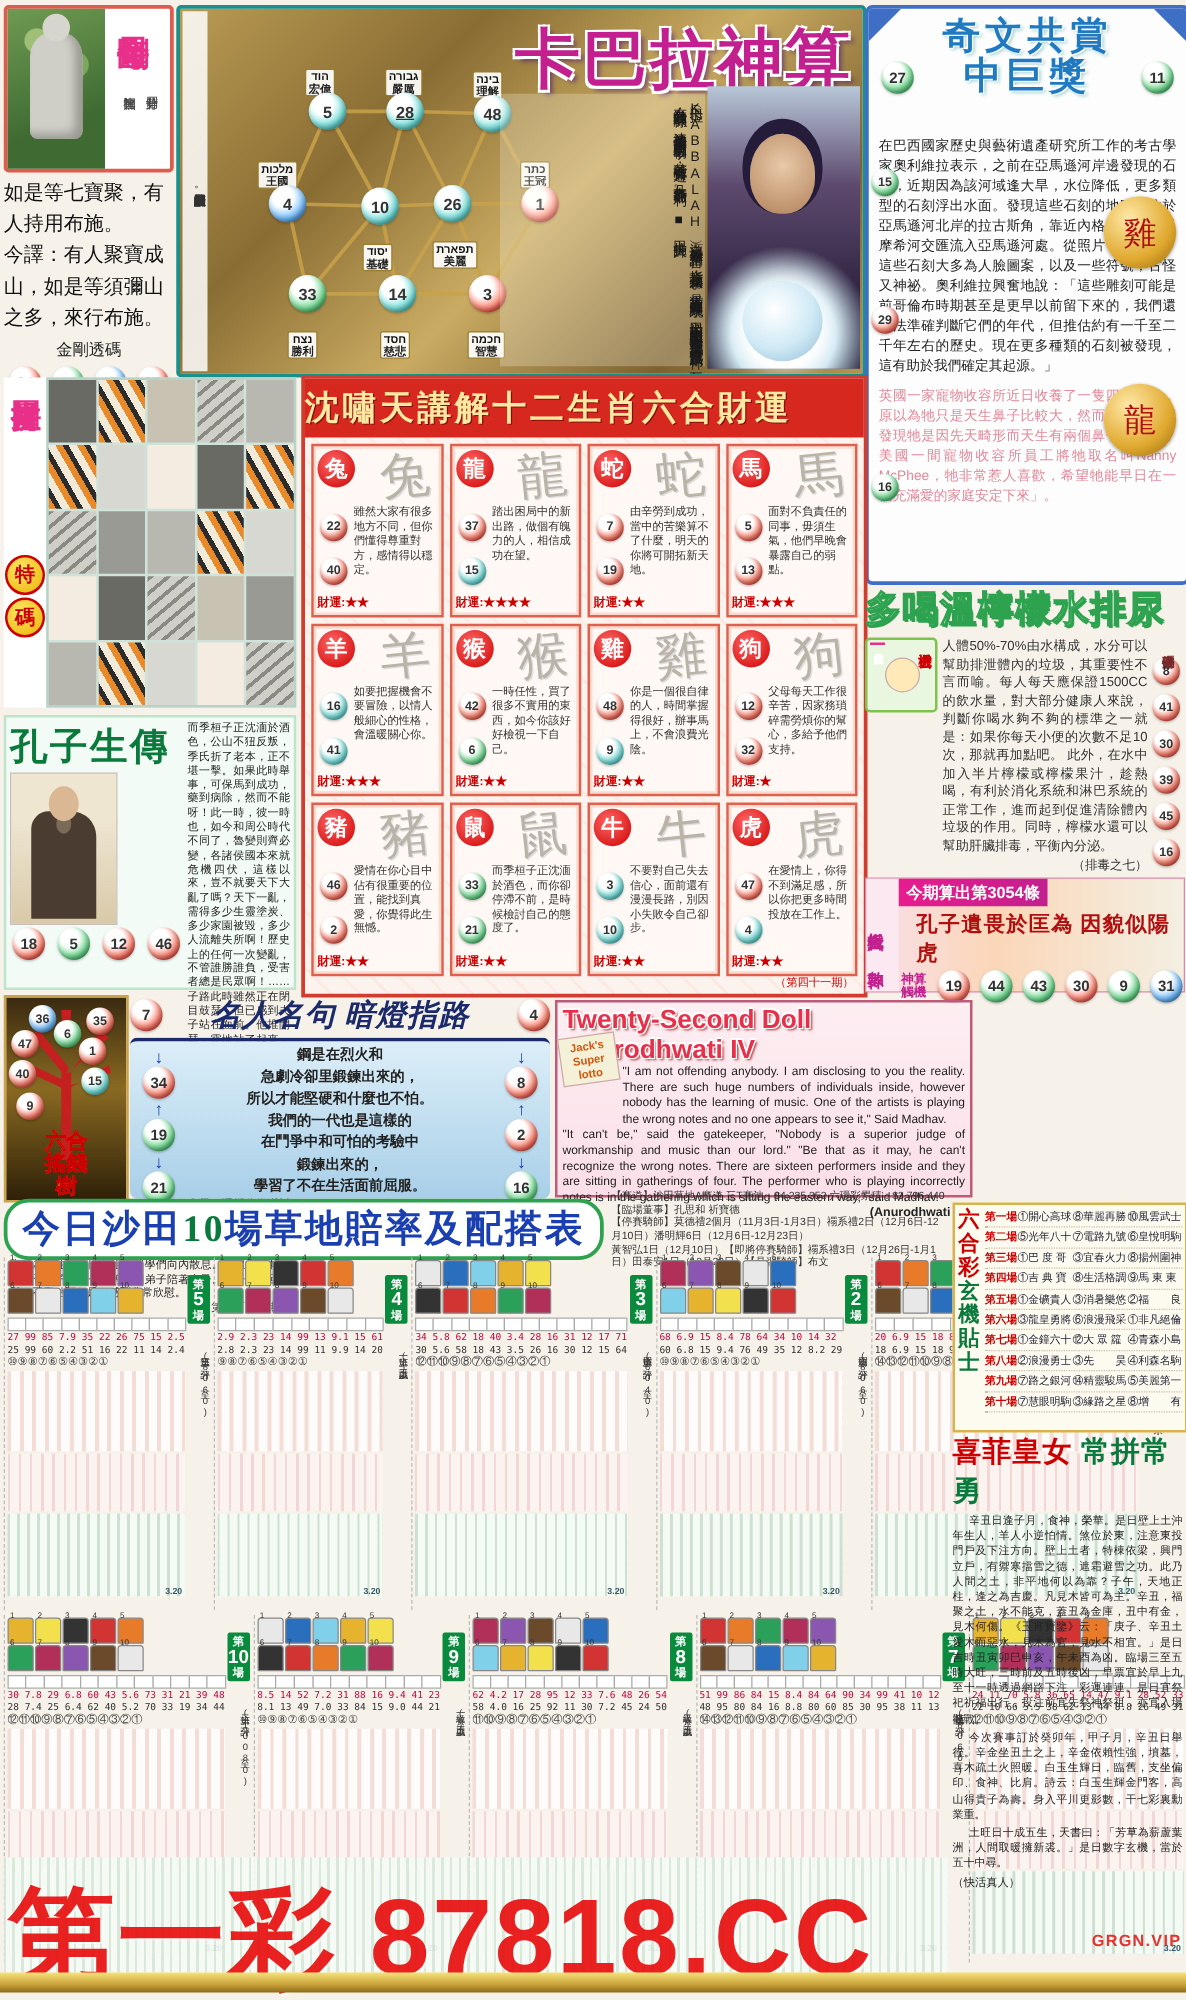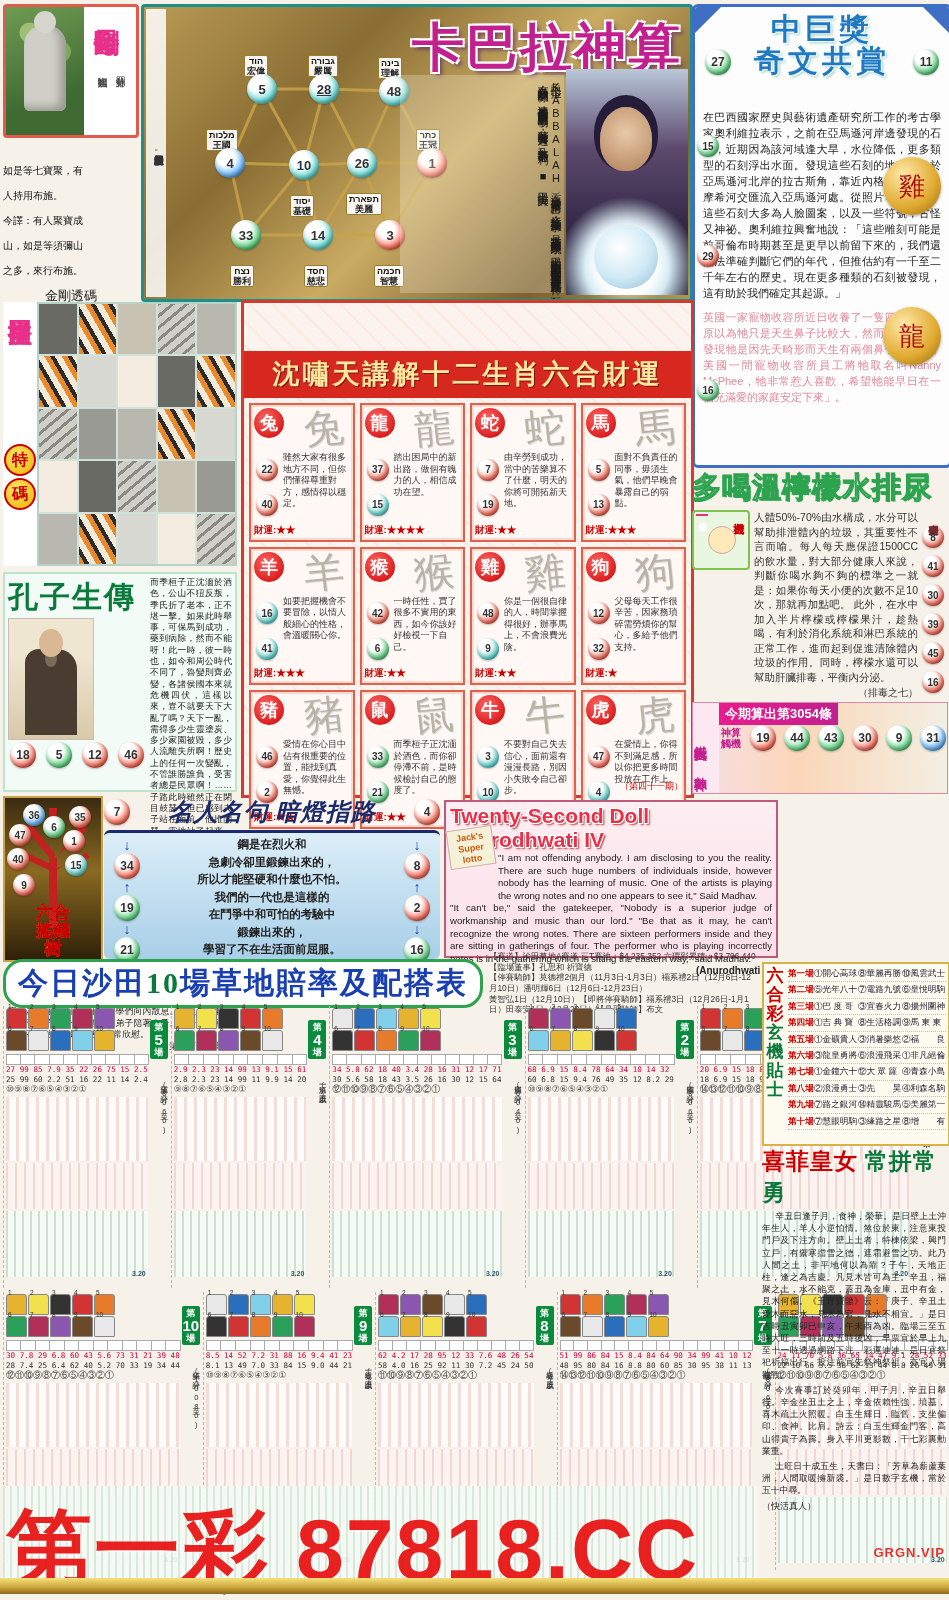--- a/index.html
+++ b/index.html
@@ -25,21 +25,21 @@
       radial-gradient(circle at 30% 20%, #9fbf77 8%, transparent 9%),
       radial-gradient(circle at 70% 35%, #7ca75e 10%, transparent 11%),
       linear-gradient(160deg,#6f9a52,#3f6b33 70%);position:relative;}
   .buddha{position:absolute;left:18px;top:18px;width:42px;height:86px;background:#cfcfc8;
       border-radius:20px 20px 6px 6px;box-shadow:inset -6px -4px 8px #9a9a92;}
   .buddha:before{content:"";position:absolute;left:10px;top:-14px;width:22px;height:22px;border-radius:50%;background:#d6d6cf;}
   .vajra-title{flex:1;display:flex;justify-content:center;align-items:flex-start;padding-top:2px;}
   .vajra-title .big{font-family:"Liberation Serif",serif;font-weight:bold;font-size:26px;line-height:26px;
       color:#e8308a;letter-spacing:0;}
   .vajra-sub{font-size:10px;color:#444;margin-left:2px;}
-  .vajra-body{font-family:"Liberation Serif",serif;font-size:10px;line-height:25px;margin-top:20px;color:#111;}
+  .vajra-body{font-family:"Liberation Serif",serif;font-size:16px;line-height:25px;margin-top:4px;color:#111;}
   .vajra-code{font-family:"Liberation Serif",serif;text-align:center;font-size:13px;margin-top:4px;color:#222;}
   .vajra-balls{display:flex;gap:8px;justify-content:center;margin-top:4px;}
   
   .kab{left:141px;top:4px;width:546px;height:292px;border:3px solid #1c8f8a;border-radius:4px;
        background:linear-gradient(135deg,#b99a54 0%,#8a6d33 30%,#c9ab62 55%,#7d6230 80%,#b2954f 100%);overflow:hidden;}
   .kab-side{left:2px;top:2px;bottom:2px;width:18px;background:rgba(255,255,255,.85);font-size:9.5px;
        color:#333;text-align:center;padding:4px 1px;line-height:11px;}
   .kab-title{right:8px;top:6px;font-family:Liberation Sans, sans-serif;font-weight:bold;font-size:52px;
        color:#c2208f;letter-spacing:2px;text-shadow:2px 2px 0 #fff,-2px -2px 0 #fff,2px -2px 0 #fff,-2px 2px 0 #fff,4px 4px 4px rgba(60,0,120,.55);}
   .kab-body{right:126px;top:68px;height:214px;font-size:11px;line-height:13px;letter-spacing:1px;
@@ -77,21 +77,21 @@
   .badge{width:28px;height:28px;border-radius:50%;background:radial-gradient(circle at 40% 35%,#ffe96a,#e8b100);
        color:#c00;font-weight:bold;font-size:16px;display:flex;align-items:center;justify-content:center;
        border:2px solid #c00;margin-top:2px;font-family:"Liberation Serif",serif;}
   .puzzle-grid{flex:1;display:grid;grid-template-columns:repeat(5,1fr);grid-template-rows:repeat(5,1fr);gap:2px;
        background:#cfe3da;border:2px solid #b7d2c6;}
   .tile{background:#eee;}
   
   .zod{left:241px;top:300px;width:447px;height:492px;border:3px solid #d23c2e;background:
        repeating-linear-gradient(45deg,#fdf3ee 0 14px,#fbe9e2 14px 16px);}
   .zod-title{background:#d6281e;color:#ffe9a0;font-family:"Liberation Serif",serif;font-weight:bold;
-       font-size:27px;letter-spacing:3px;text-align:center;padding:5px 0 6px;text-shadow:1px 1px 0 #801010;margin-top:48px;}
+       font-size:27px;letter-spacing:3px;text-align:left;padding:5px 0 6px;text-shadow:1px 1px 0 #801010;}
   .zod-grid{display:grid;grid-template-columns:repeat(4,1fr);grid-template-rows:repeat(3,1fr);gap:5px;padding:5px;height:436px;box-sizing:border-box;}
   .zcell{border:2px solid #e0604e;background:#fff8f4;position:relative;padding:3px;display:flex;flex-direction:column;box-shadow:inset 0 0 0 2px #fbd9cd;}
   .zhead{display:flex;justify-content:space-between;align-items:flex-start;}
   .zsign{width:30px;height:30px;border-radius:50%;background:radial-gradient(circle at 40% 35%,#f66,#c00);
        color:#fff;font-family:"Liberation Serif",serif;font-weight:bold;font-size:18px;display:flex;align-items:center;justify-content:center;}
   .zart{font-family:"Liberation Serif",serif;font-size:40px;color:#b9b3a8;line-height:42px;margin-right:6px;
        transform:rotate(-6deg);text-shadow:1px 1px 0 #ddd;}
   .zmain{display:flex;flex:1;margin-top:2px;}
   .zballs{display:flex;flex-direction:column;justify-content:space-around;align-items:center;width:26px;}
   .ztext{flex:1;font-size:9px;line-height:11.5px;color:#333;padding-left:3px;}
@@ -320,22 +320,22 @@
   <div class="abs kab-title">卡巴拉神算</div>
   <div class="abs kab-body vtext" style="width:160px;">卡巴拉（KABBALAH）源自於古希伯來語言，意指接受和傳承，是古猶太教的修練系統，卡巴拉的生命樹圖案中的十個球體分別代表了十種概念以及精神，相互間有着微妙的關係，連接着整個宇宙中所有的事物，若能融會貫通，凡事無往而不利。　■卡巴拉大師</div>
   <div class="kab-portrait">
     <div class="kab-face"></div>
     <div class="kab-ball"></div>
   </div>
 </div>
 
 <div class="abs news">
   <div class="news-title">
+    <div>奇文共賞</div>
     <div>中巨獎</div>
-    <div>奇文共賞</div>
   </div>
   <div class="news-balls-row">
       <span class="ball green">27</span>
       <span class="ball green">11</span>
     </div>
   <div class="news-body" style="margin-top:26px;">在巴西國家歷史與藝術遺產研究所工作的考古學家奧利維拉表示，之前在亞馬遜河岸邊發現的石刻，近期因為該河域逢大旱，水位降低，更多類型的石刻浮出水面。發現這些石刻的地點，位於亞馬遜河北岸的拉古斯角，靠近內格羅河和蘇里摩希河交匯流入亞馬遜河處。從照片可以看到，這些石刻大多為人臉圖案，以及一些符號，古怪又神祕。奧利維拉興奮地說：「這些雕刻可能是前哥倫布時期甚至是更早以前留下來的，我們還無法準確判斷它們的年代，但推估約有一千至二千年左右的歷史。現在更多種類的石刻被發現，這有助於我們確定其起源。」</div>
   <div class="news-body faded">英國一家寵物收容所近日收養了一隻四歲的貓，原以為牠只是天生鼻子比較大，然而體檢查後卻發現牠是因先天畸形而天生有兩個鼻子。據報，美國一間寵物收容所員工將牠取名叫Nanny McPhee，牠非常惹人喜歡，希望牠能早日在一個充滿愛的家庭安定下來」。</div>
   <div class="medal" style="right:8px;top:150px;">
       <span>雞</span>
     </div>
@@ -605,20 +605,21 @@
   </div>
 </div>
 
 <div class="abs iron">
   <div class="iron-v">
     <div class="vtext" style="height:62px;">六合鐵板</div>
     <div class="vtext">神數</div>
   </div>
   <div class="iron-main">
     <div class="iron-l1">今期算出第3054條</div>
+    <div class="iron-l2">孔子遺畏於匡為 因貌似陽虎</div>
     <div class="iron-row">
       <div class="iron-lbl">神算觸機</div>
       <div style="display:flex;gap:8px;">
           <span class="ball red">19</span>
           <span class="ball green">44</span>
           <span class="ball green">43</span>
           <span class="ball red">30</span>
           <span class="ball green">9</span>
           <span class="ball blue">31</span>
         </div>

